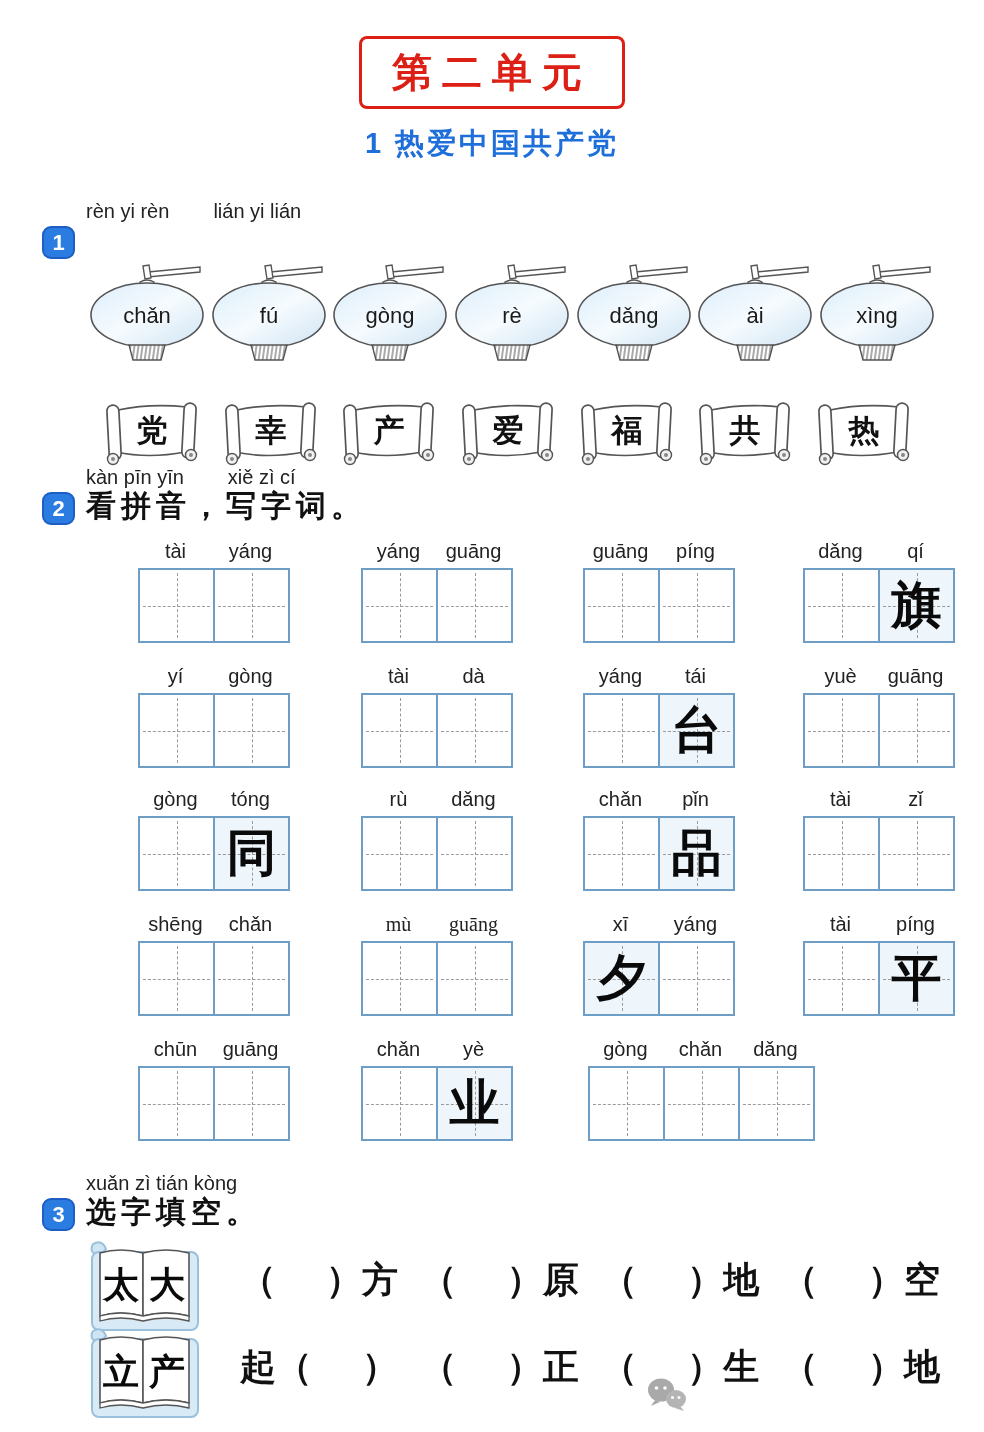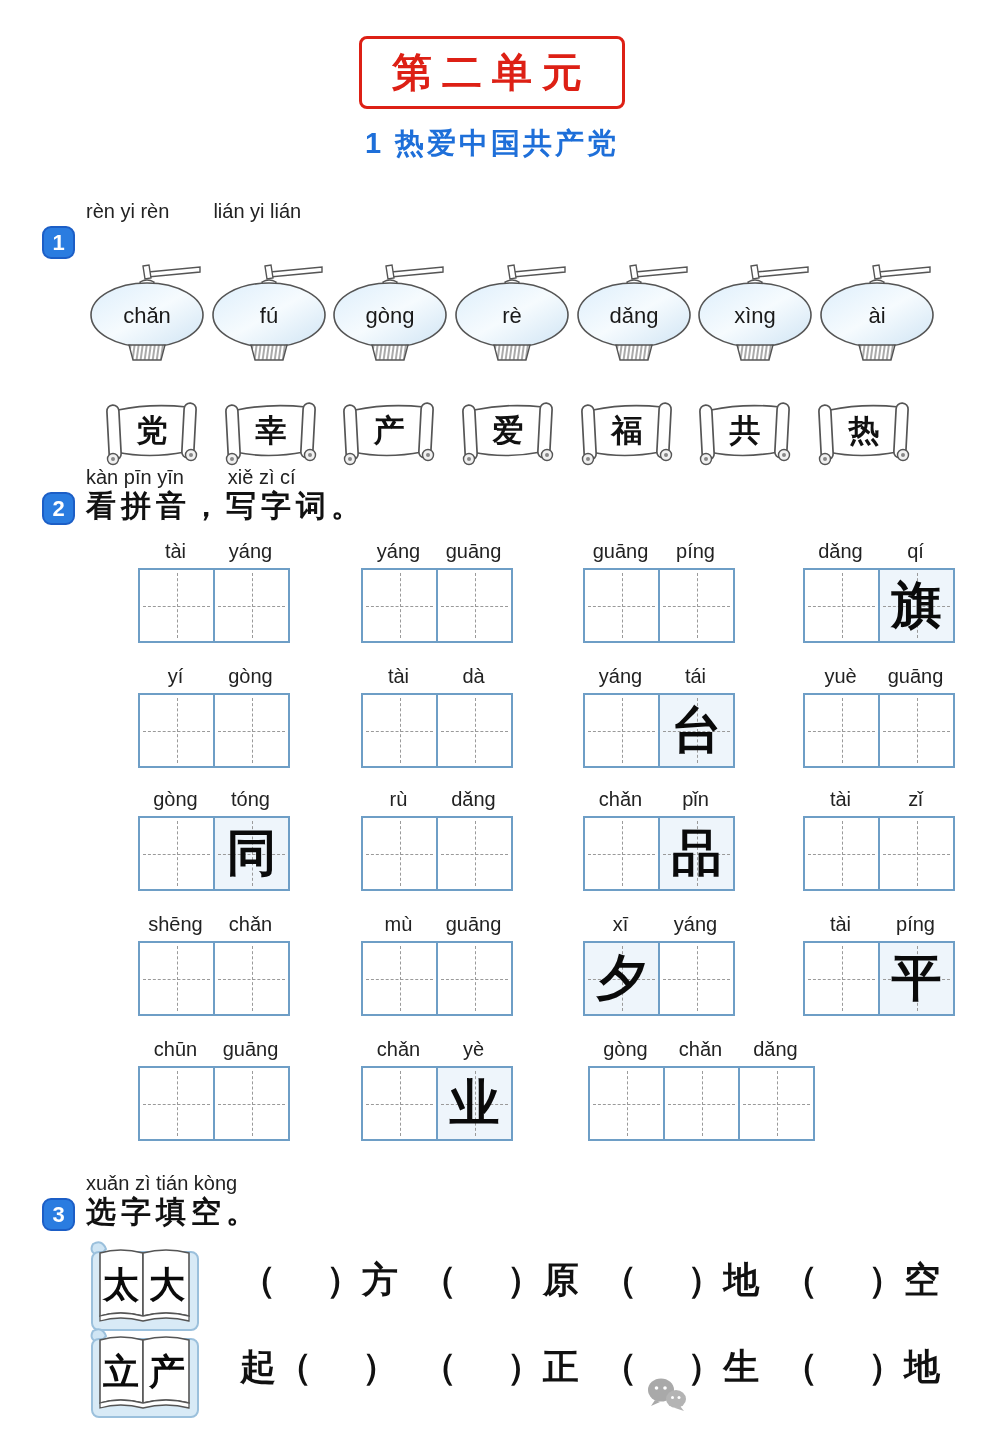--- a/index.html
+++ b/index.html
@@ -122,30 +122,30 @@
   <path d="M41 85 L77 85 L73 100 L45 100 Z" fill="url(#hatch)" stroke="#555" stroke-width="1.4"></path>
   <text x="59" y="63" text-anchor="middle" font-family="Liberation Sans, sans-serif" font-size="22" fill="#1a1a1a">dǎng</text>
 </svg></div>
       <div>
 <svg width="118" height="102" viewBox="0 0 118 102">
   <path d="M60 12 L112 7 L112 12 L60 17 Z" fill="#fff" stroke="#555" stroke-width="1.4"></path>
   <path d="M55 6 L61 5 L63 18 L57 19 Z" fill="#fff" stroke="#555" stroke-width="1.4"></path>
   <path d="M52 22 Q59 18 66 22 L64 28 L54 28 Z" fill="#fff" stroke="#555" stroke-width="1.4"></path>
   <ellipse cx="59" cy="55" rx="56" ry="32" fill="url(#lanG)" stroke="#555" stroke-width="1.6"></ellipse>
   <path d="M41 85 L77 85 L73 100 L45 100 Z" fill="url(#hatch)" stroke="#555" stroke-width="1.4"></path>
+  <text x="59" y="63" text-anchor="middle" font-family="Liberation Sans, sans-serif" font-size="22" fill="#1a1a1a">ài</text>
+</svg></div>
+      <div>
+<svg width="118" height="102" viewBox="0 0 118 102">
+  <path d="M60 12 L112 7 L112 12 L60 17 Z" fill="#fff" stroke="#555" stroke-width="1.4"></path>
+  <path d="M55 6 L61 5 L63 18 L57 19 Z" fill="#fff" stroke="#555" stroke-width="1.4"></path>
+  <path d="M52 22 Q59 18 66 22 L64 28 L54 28 Z" fill="#fff" stroke="#555" stroke-width="1.4"></path>
+  <ellipse cx="59" cy="55" rx="56" ry="32" fill="url(#lanG)" stroke="#555" stroke-width="1.6"></ellipse>
+  <path d="M41 85 L77 85 L73 100 L45 100 Z" fill="url(#hatch)" stroke="#555" stroke-width="1.4"></path>
   <text x="59" y="63" text-anchor="middle" font-family="Liberation Sans, sans-serif" font-size="22" fill="#1a1a1a">xìng</text>
-</svg></div>
-      <div>
-<svg width="118" height="102" viewBox="0 0 118 102">
-  <path d="M60 12 L112 7 L112 12 L60 17 Z" fill="#fff" stroke="#555" stroke-width="1.4"></path>
-  <path d="M55 6 L61 5 L63 18 L57 19 Z" fill="#fff" stroke="#555" stroke-width="1.4"></path>
-  <path d="M52 22 Q59 18 66 22 L64 28 L54 28 Z" fill="#fff" stroke="#555" stroke-width="1.4"></path>
-  <ellipse cx="59" cy="55" rx="56" ry="32" fill="url(#lanG)" stroke="#555" stroke-width="1.6"></ellipse>
-  <path d="M41 85 L77 85 L73 100 L45 100 Z" fill="url(#hatch)" stroke="#555" stroke-width="1.4"></path>
-  <text x="59" y="63" text-anchor="middle" font-family="Liberation Sans, sans-serif" font-size="22" fill="#1a1a1a">ài</text>
 </svg></div>
     </div>
   <div class="scroll-row">
       <div>
 <svg width="100" height="76" viewBox="0 0 100 76">
   <path d="M16 12 Q49 5 85 9 L83 54 Q47 61 14 54 Z" fill="#fff" stroke="#555" stroke-width="1.7"></path>
   <rect x="6" y="7" width="12" height="55" rx="6" fill="#fff" stroke="#555" stroke-width="1.7" transform="rotate(-3 12 34)"></rect>
   <circle cx="11" cy="61" r="5.5" fill="#f1f1f1" stroke="#555" stroke-width="1.4"></circle>
   <circle cx="11" cy="61" r="2" fill="#888"></circle>
   <rect x="81" y="5" width="12" height="55" rx="6" fill="#fff" stroke="#555" stroke-width="1.7" transform="rotate(3 87 32)"></rect>
@@ -359,21 +359,21 @@
       <div class="word-group" style="left: 90px; top: 913px;">
         <div class="py-row">
           <div class="py">shēng</div>
           <div class="py">chǎn</div>
         </div>
         <div class="grid">
           <div class="cell"></div>
           <div class="cell"></div>
         </div>
       </div>
-      <div class="word-group" style="left: 313px; top: 913px;">
+      <div class="word-group" style="left: 313px; top: 913px; font-family: Liberation Serif, serif;">
         <div class="py-row">
           <div class="py">mù</div>
           <div class="py">guāng</div>
         </div>
         <div class="grid">
           <div class="cell"></div>
           <div class="cell"></div>
         </div>
       </div>
       <div class="word-group" style="left: 535px; top: 913px;">

